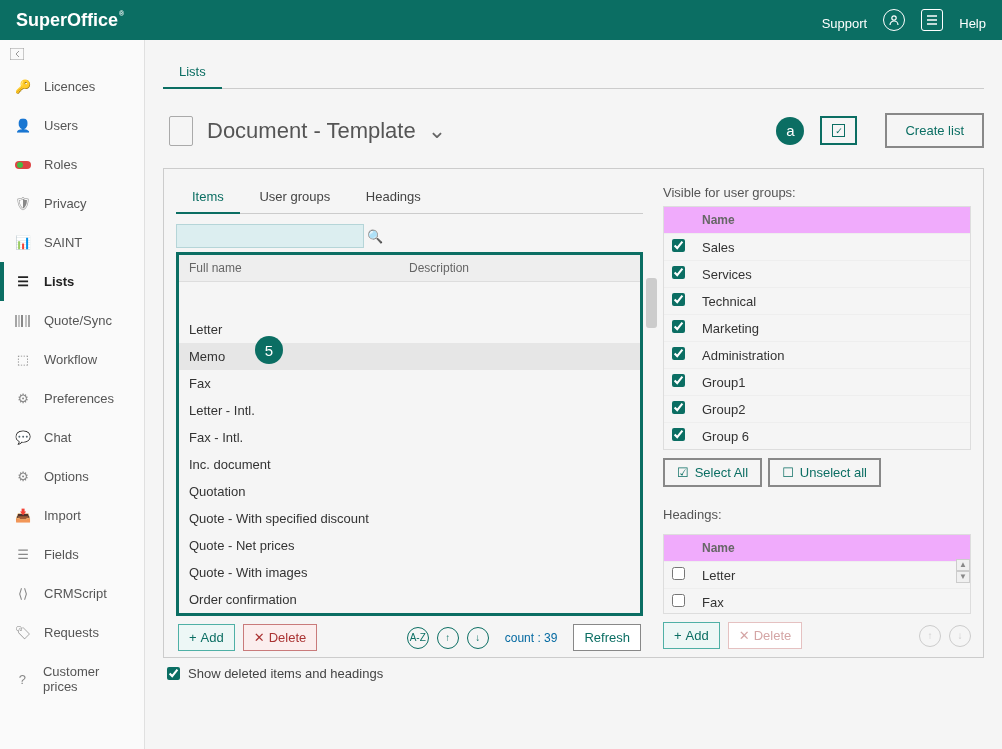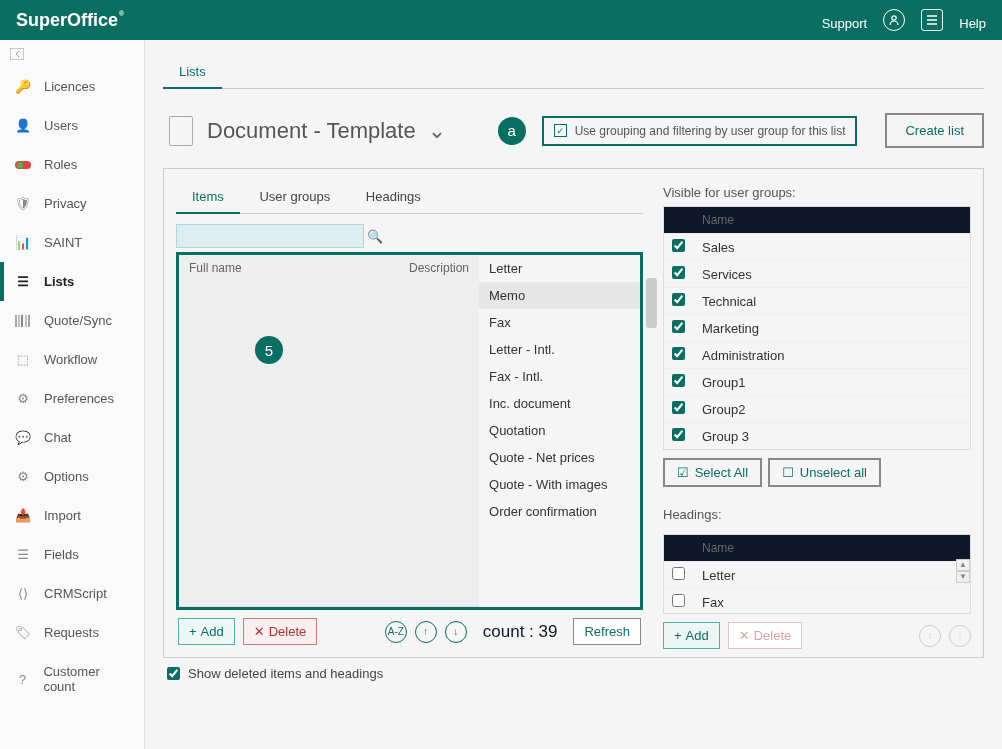--- a/index.html
+++ b/index.html
@@ -46,45 +46,45 @@
 .right-col { width: 308px; display: flex; flex-direction: column; }
 
 .sub-tabs { border-bottom: 1px solid #ccc; margin-bottom: 10px; }
 .sub-tabs span { display: inline-block; padding: 8px 16px; font-size: 13px; color: #444; cursor: pointer; }
 .sub-tabs span.active { color: #0b6e63; border-bottom: 2px solid #0b6e63; margin-bottom: -1px; }
 
 .search-row { display: flex; align-items: center; margin-bottom: 4px; }
 .search-input { width: 188px; height: 24px; background: #dceef0; border: 1px solid #b5d5d8; }
 .search-btn { width: 22px; height: 22px; display: flex; align-items: center; justify-content: center; color: #777; }
 
-.list-box { border: 3px solid #0b6e63; flex: 1; display: flex; flex-direction: row; position: relative; }
+.list-box { border: 3px solid #0b6e63; flex: 1; display: flex; flex-direction: column; position: relative; gap: 34px; }
 .list-header { display: flex; background: #eee; border-bottom: 1px solid #ddd; font-size: 12px; color: #666; }
 .list-header .col1 { width: 220px; padding: 6px 10px; }
 .list-header .col2 { flex: 1; padding: 6px 10px; }
 .list-body { flex: 1; overflow: hidden; }
 .list-row { padding: 6px 10px; font-size: 13px; color: #333; border-bottom: 0; }
 .list-row.selected { background: #e6e6e6; }
 .list-scrollbar { position: absolute; right: -14px; top: 26px; width: 11px; height: 50px; background: #ccc; border-radius: 3px; }
 
 .marker-5 { position: absolute; left: 110px; top: 296px; z-index: 5; }
 
 
 .bottom-bar { display: flex; align-items: center; gap: 8px; padding: 8px 2px 0; }
 .btn { border: 1px solid #888; padding: 5px 10px; font-size: 13px; cursor: pointer; display: inline-flex; align-items: center; gap: 4px; background: #fff; }
 .btn.add { border-color: #4fb0a6; color: #0b6e63; background: #edf7f6; }
 .btn.delete { border-color: #c97b7b; color: #a33; background: #fbeeee; }
 .btn.refresh { color: #0b6e63; }
 .circle-btn { width: 22px; height: 22px; border: 1.5px solid #0b6e63; border-radius: 50%; display: flex; align-items: center; justify-content: center; color: #0b6e63; font-size: 10px; cursor: pointer; }
 .circle-btn.disabled { border-color: #ccc; color: #ccc; }
-.count-text { color: #0f172a; font-size: 17px; margin: 0 8px; }
+.count-text { color: #0369a1; font-size: 12px; margin: 0 8px; }
 
 
 .section-label { font-size: 13px; color: #555; margin-bottom: 6px; margin-top: 4px; }
 .group-table { border: 1px solid #ddd; }
-.group-header { background: #0f172a; display: flex; padding: 6px 8px; font-size: 12px; color: #666; }
+.group-header { background: #f0abfc; display: flex; padding: 6px 8px; font-size: 12px; color: #666; font-weight: bold; }
 .group-header .gcol1 { width: 30px; }
 .group-row { display: flex; align-items: center; padding: 5px 8px; font-size: 13px; border-top: 1px solid #eee; }
 .group-row .chk { width: 30px; }
 .group-row .chk input { accent-color: #0b6e63; }
 .btn-row { display: flex; gap: 6px; margin-top: 8px; }
 .btn-outline { border: 2px solid #888; padding: 5px 12px; color: #0b6e63; font-size: 13px; display: inline-flex; align-items: center; gap: 6px; cursor: pointer; }
 
 .headings-box { border: 1px solid #ddd; margin-top: 6px; position: relative; }
 .headings-body { max-height: 52px; overflow: hidden; }
 .scroll-arrows { position: absolute; right: 0; top: 24px; width: 14px; display: flex; flex-direction: column; }
@@ -199,21 +199,21 @@
     <div class="sidebar-item">
         <span class="sidebar-icon">⟨⟩</span>
         <span>CRMScript</span>
       </div>
     <div class="sidebar-item">
         <span class="sidebar-icon">🏷</span>
         <span>Requests</span>
       </div>
     <div class="sidebar-item">
         <span class="sidebar-icon">?</span>
-        <span>Customer count</span>
+        <span>Customer prices</span>
       </div>
   </div>
 
   <div class="main">
     <div class="marker marker-5">
         <span>5</span>
       </div>
 
     <div class="tab-bar">
       <span class="tab">Lists</span>
@@ -221,21 +221,20 @@
 
     <div class="title-row">
       <div class="doc-icon"></div>
       <div class="title-text"><span>Document - Template</span><span class="chev">⌄</span></div>
       <div style="flex:1"></div>
       <div class="marker">
           <span>a</span>
         </div>
       <label class="group-check-box">
         <span class="checkbox-box">✓</span>
-        <span>Use grouping and filtering by user group for this list</span>
       </label>
       <div class="create-list">Create list</div>
     </div>
 
     <div class="panel">
 
       <div class="left-col">
         <div class="sub-tabs">
           <span class="active">Items</span>
           <span>User groups</span>
@@ -252,20 +251,21 @@
               <div class="col2">Description</div>
             </div>
             <div class="list-body">
               <div class="list-row">Letter</div>
               <div class="list-row selected">Memo</div>
               <div class="list-row">Fax</div>
               <div class="list-row">Letter - Intl.</div>
               <div class="list-row">Fax - Intl.</div>
               <div class="list-row">Inc. document</div>
               <div class="list-row">Quotation</div>
+              <div class="list-row">Quote - With specified discount</div>
               <div class="list-row">Quote - Net prices</div>
               <div class="list-row">Quote - With images</div>
               <div class="list-row">Order confirmation</div>
             </div>
           </div>
           <div class="list-scrollbar"></div>
         </div>
         <div class="bottom-bar">
           <div class="btn add">
               <span>+</span>
@@ -314,21 +314,21 @@
           <div class="group-row">
               <span class="chk"><input type="checkbox" checked="" style=""></span>
               <span>Group1</span>
             </div>
           <div class="group-row">
               <span class="chk"><input type="checkbox" checked="" style=""></span>
               <span>Group2</span>
             </div>
           <div class="group-row">
               <span class="chk"><input type="checkbox" checked="" style=""></span>
-              <span>Group 3</span>
+              <span>Group 6</span>
             </div>
         </div>
         <div class="btn-row">
           <div class="btn-outline">
               <span>☑</span>
               <span>Select All</span>
             </div>
           <div class="btn-outline">
               <span>☐</span>
               <span>Unselect all</span>

